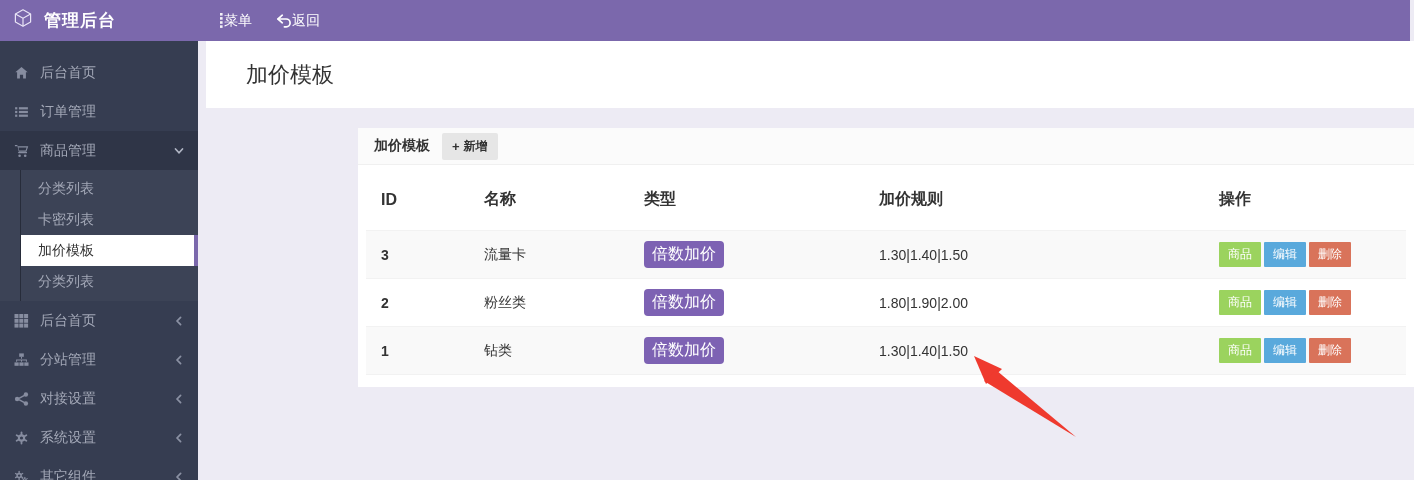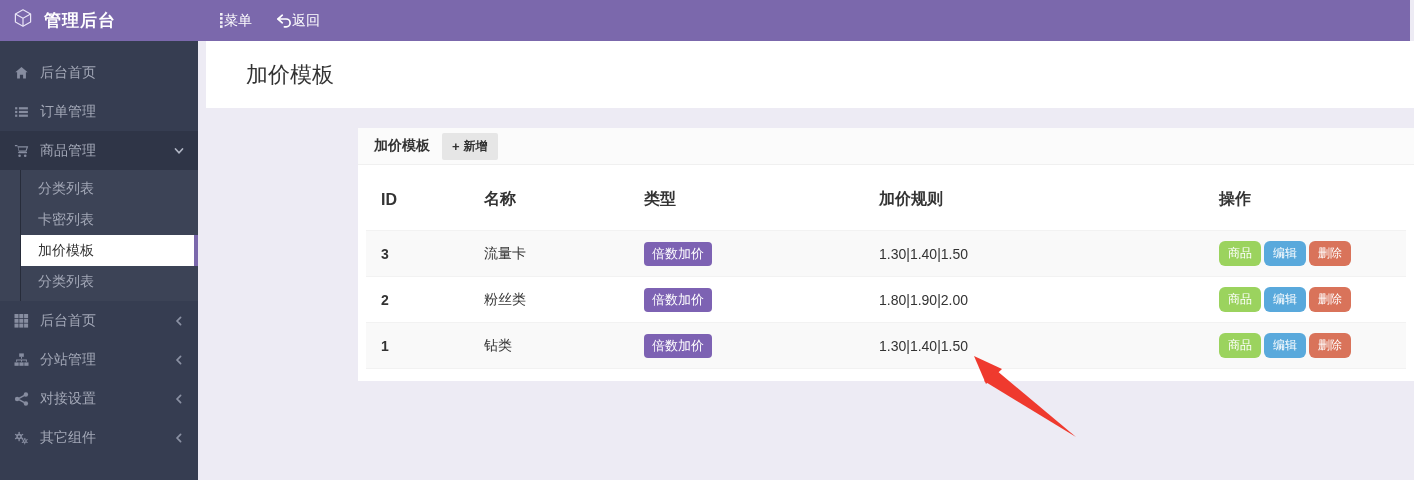--- a/index.html
+++ b/index.html
@@ -50,24 +50,24 @@
            font-family:inherit;}
   .add-btn .plus{font-size:13px;font-weight:bold;}
 
   .table-wrap{padding:0 8px;}
   table{width:100%;border-collapse:collapse;table-layout:fixed;}
   thead th{text-align:left;font-size:16px;font-weight:bold;color:#333;padding:24px 15px 20px;}
   tbody td{font-size:14px;color:#333;padding:10px 15px;border-top:1px solid #f2f2f2;height:39px;}
   tbody tr:last-child td{border-bottom:1px solid #f2f2f2;}
   tbody tr:nth-child(odd){background:#f9f9f9;}
   td.cell-id{font-weight:bold;}
-  .badge{display:inline-block;background:var(--badge_purple);color:#fff;font-size:13px;
+  .badge{display:inline-block;background:var(--badge_purple);color:#fff;font-size:16px;
          padding:3px 8px;border-radius:4px;}
   .act{display:inline-block;border:none;color:#fff;font-size:12px;padding:4px 9px;margin-right:3px;
-       border-radius:6px;cursor:pointer;font-family:inherit;}
+       border-radius:1px;cursor:pointer;font-family:inherit;}
   .act-0{background:var(--btn_green);} .act-1{background:var(--btn_blue);} .act-2{background:var(--btn_orange);}
 
   .annotation-arrow{position:absolute;left:938px;top:340px;z-index:30;pointer-events:none;}
 </style>
 </head>
 <body>
 
 <header class="topbar">
   <div class="brand">
     <span>
@@ -186,20 +186,39 @@
     <div class="s-item">
       <span class="ico">
         <svg width="15" height="14" viewBox="0 0 14 14" fill="#878da0">
           <circle cx="11.4" cy="2.5" r="2.2"></circle>
           <circle cx="2.6" cy="7" r="2.2"></circle>
           <circle cx="11.4" cy="11.5" r="2.2"></circle>
           <path d="M3.6 5.9 10.6 2.3l0.7 1.3L4.3 7.2z M3.6 8.1l7 3.6 0.7-1.3L4.3 6.8z"></path>
         </svg>
       </span>
       <span class="lbl">对接设置</span>
+      <span class="chev">
+        <svg width="10" height="10" viewBox="0 0 10 10" fill="none" stroke="#9aa0b2" stroke-width="1.7" stroke-linecap="round">
+          <path d="M6.6 1.4 3.1 5l3.5 3.6"></path>
+        </svg>
+      </span>
+    </div>
+    <div class="s-item">
+      <span class="ico">
+        <svg width="15" height="14" viewBox="0 0 14 14">
+          <g fill="#878da0">
+            <rect x="6.1" y="0.5" width="1.8" height="13" rx="0.9"></rect>
+ <rect x="6.1" y="0.5" width="1.8" height="13" rx="0.9" transform="rotate(60 7 7)"></rect>
+ <rect x="6.1" y="0.5" width="1.8" height="13" rx="0.9" transform="rotate(120 7 7)"></rect>
+ <circle cx="7" cy="7" r="3.7"></circle>
+            <circle cx="7" cy="7" r="1.6" fill="var(--sidebar_bg)"></circle>
+          </g>
+        </svg>
+      </span>
+      <span class="lbl">系统设置</span>
       <span class="chev">
         <svg width="10" height="10" viewBox="0 0 10 10" fill="none" stroke="#9aa0b2" stroke-width="1.7" stroke-linecap="round">
           <path d="M6.6 1.4 3.1 5l3.5 3.6"></path>
         </svg>
       </span>
     </div>
     <div class="s-item">
       <span class="ico">
         <svg width="16" height="14" viewBox="0 0 16 14">
           <g transform="scale(0.78)">

